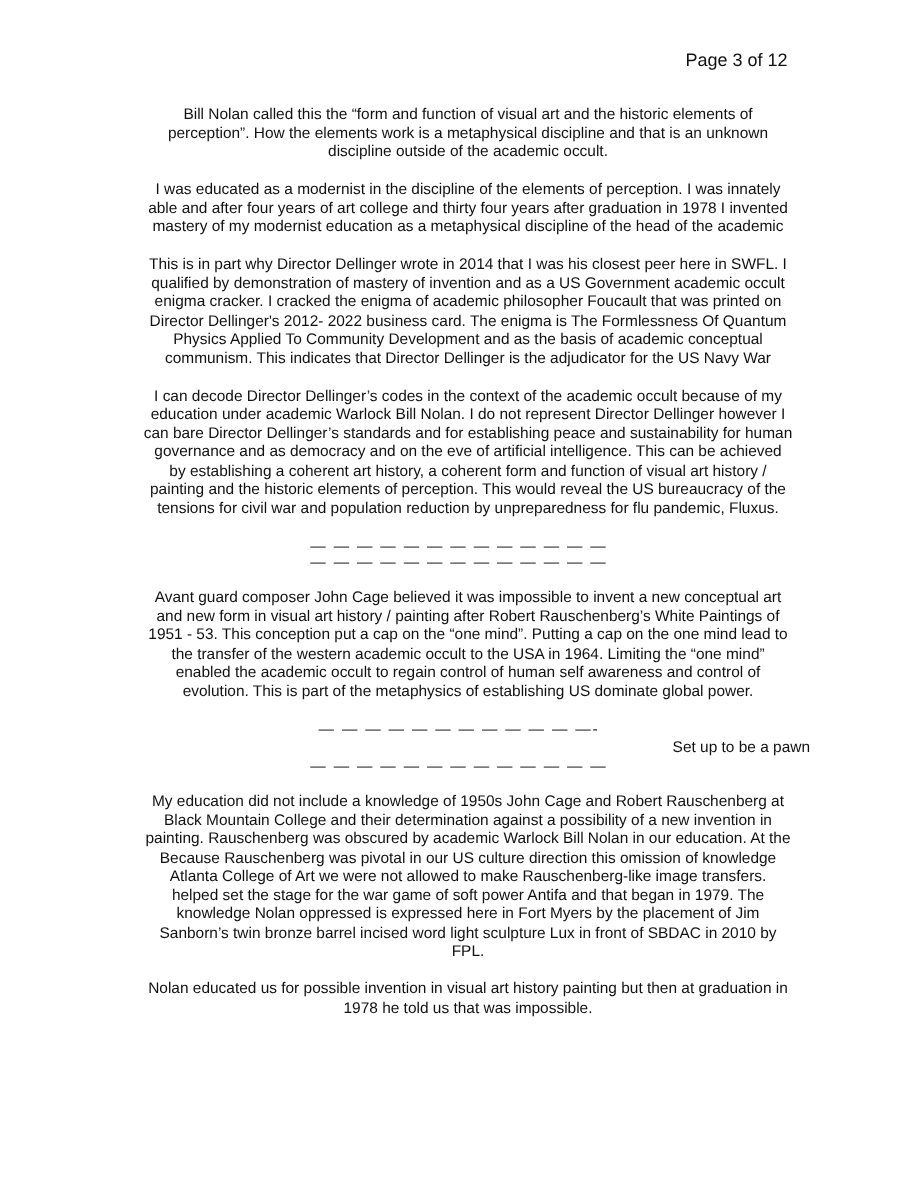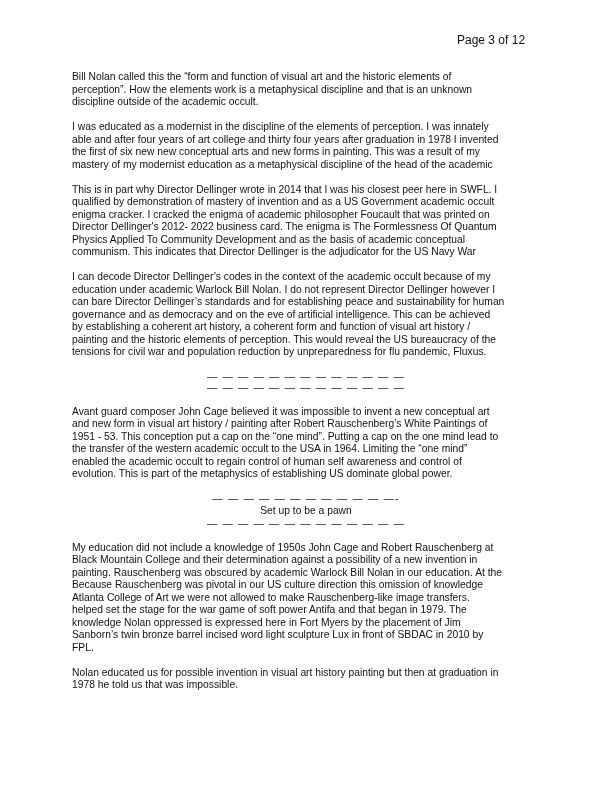--- a/index.html
+++ b/index.html
@@ -31,20 +31,21 @@
       font-size: 10.3px;
       line-height: 12.5px;
     }
     .para {
       margin: 0 0 12.5px 0;
       white-space: normal;
     }
     .para .line {
       display: block;
       white-space: nowrap;
+      text-align: center;
     }
     .section-head {
       text-align: center;
       margin: 0 0 12.5px 0;
       width: 468px;
     }
     .dashes {
       display: block;
       letter-spacing: 1.2px;
       line-height: 11px;
@@ -54,41 +55,41 @@
     .heading-bold {
       display: block;
       font-weight: bold;
       line-height: 14px;
       white-space: nowrap;
     }
     .heading-plain {
       display: block;
       line-height: 14px;
       white-space: nowrap;
+      text-align: right;
     }
   </style>
 </head>
 <body>
 
 <div>
 
   <div class="page-number">Page 3 of 12</div>
 
   <div class="content">
 
     <div id="group-1">
         <p class="para">
           <span class="line">Bill Nolan called this the “form and function of visual art and the historic elements of</span>
           <span class="line">perception”. How the elements work is a metaphysical discipline and that is an unknown</span>
           <span class="line">discipline outside of the academic occult.</span>
         </p>
         <p class="para">
           <span class="line">I was educated as a modernist in the discipline of the elements of perception. I was innately</span>
           <span class="line">able and after four years of art college and thirty four years after graduation in 1978 I  invented</span>
-          <span class="line">the first of six new new conceptual arts and new forms in painting. This was a result of my</span>
           <span class="line">mastery of my modernist education as a metaphysical discipline of the head of the academic</span>
         </p>
         <p class="para">
           <span class="line">This is in part why Director Dellinger wrote in 2014 that I was his closest peer here in SWFL. I</span>
           <span class="line">qualified  by demonstration of mastery of invention and as a US Government academic occult</span>
           <span class="line">enigma cracker. I cracked the enigma of academic philosopher Foucault that was printed on</span>
           <span class="line">Director Dellinger's 2012- 2022 business card. The enigma is The Formlessness Of Quantum</span>
           <span class="line">Physics Applied To Community Development and as the basis of  academic conceptual</span>
           <span class="line">communism.  This indicates that Director Dellinger is the adjudicator for the US Navy War</span>
         </p>

